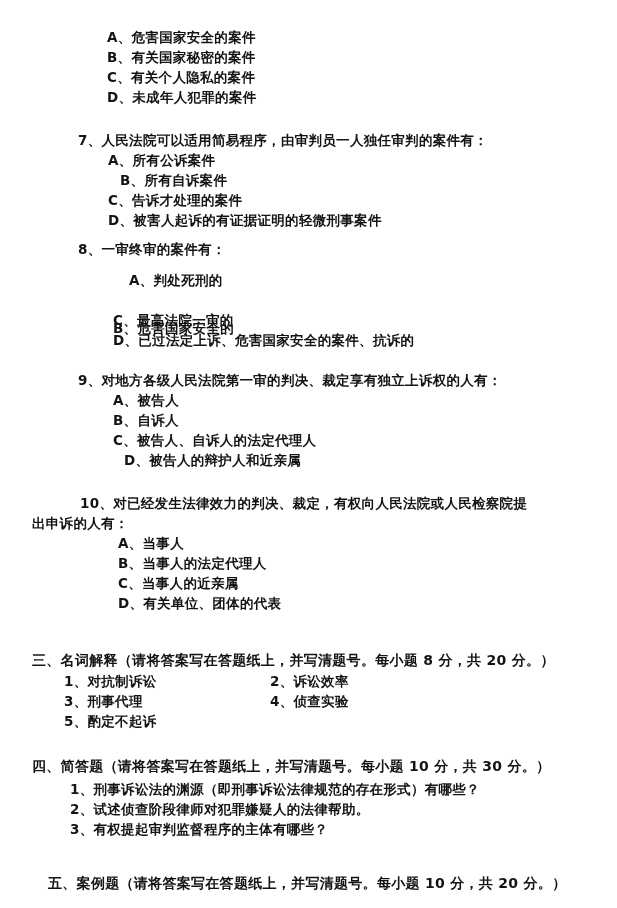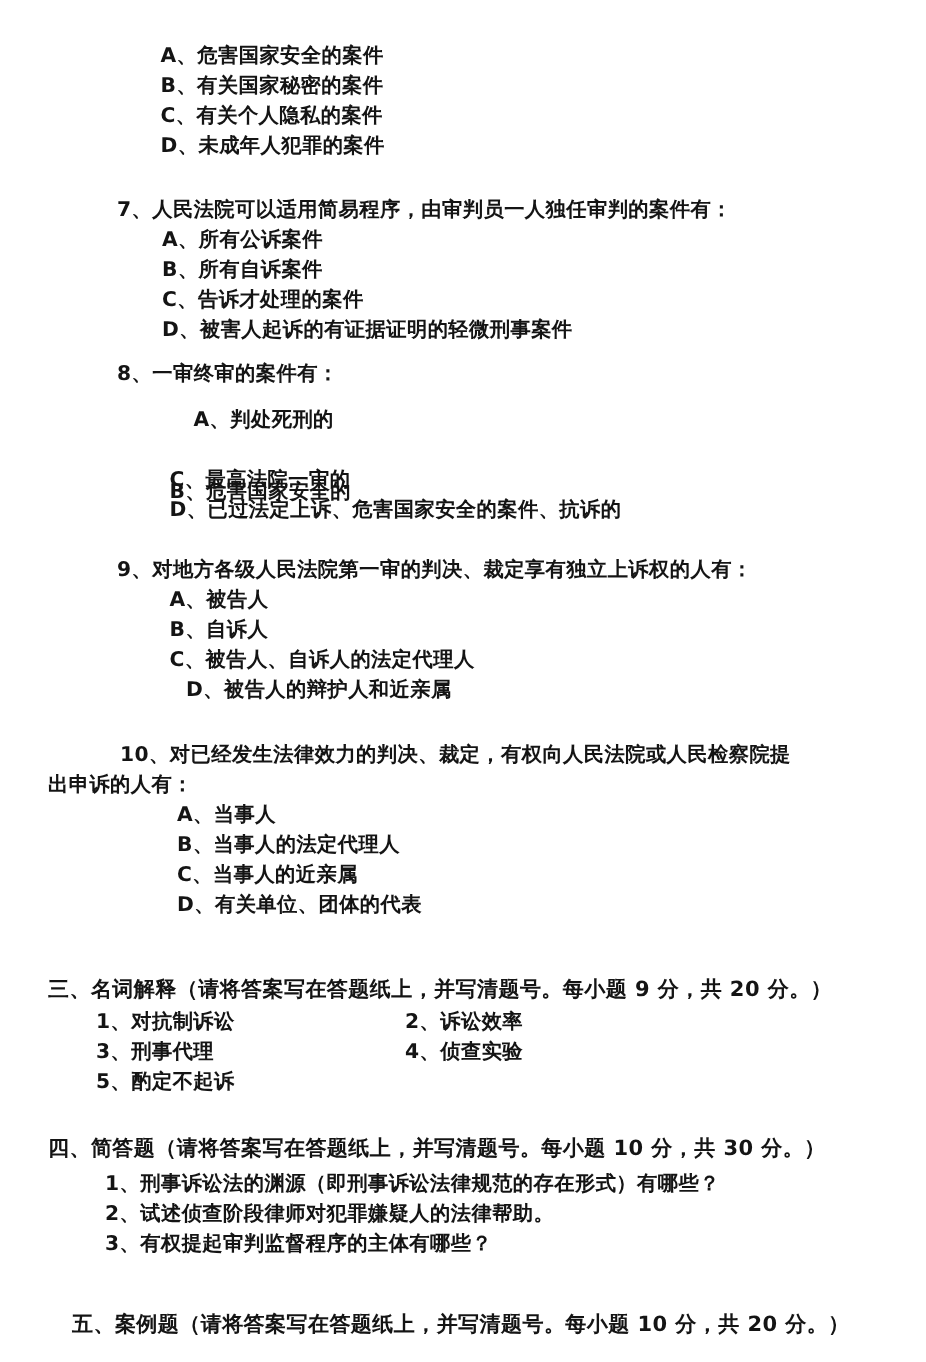--- a/index.html
+++ b/index.html
@@ -17,21 +17,21 @@
 <div>
   <div class="line opt" style="left:107px; top:28px;">A、危害国家安全的案件</div>
   <div class="line opt" style="left:107px; top:48px;">B、有关国家秘密的案件</div>
   <div class="line opt" style="left:107px; top:68px;">C、有关个人隐私的案件</div>
   <div class="line opt" style="left:107px; top:88px;">D、未成年人犯罪的案件</div>
 </div>
 
 <div>
   <div class="line" style="left:78px; top:131px;">7、人民法院可以适用简易程序，由审判员一人独任审判的案件有：</div>
   <div class="line opt" style="left:108px; top:151px;">A、所有公诉案件</div>
-  <div class="line opt" style="left:108px; top:171px;text-align:right;">B、所有自诉案件</div>
+  <div class="line opt" style="left:120px; top:171px;text-align:right;">B、所有自诉案件</div>
   <div class="line opt" style="left:108px; top:191px;">C、告诉才处理的案件</div>
   <div class="line opt" style="left:108px; top:211px;">D、被害人起诉的有证据证明的轻微刑事案件</div>
 </div>
 
 <div>
   <div class="line" style="left:78px; top:240px;text-align:right;">8、一审终审的案件有：</div>
   <div class="line opt" style="left:129px; top:271px;">A、判处死刑的</div>
   <div class="line opt" style="left:113px; top:291px;margin-top:28px;">B、危害国家安全的</div>
   <div class="line opt" style="left:113px; top:311px;">C、最高法院一审的</div>
   <div class="line opt" style="left:113px; top:331px;">D、已过法定上诉、危害国家安全的案件、抗诉的</div>
@@ -48,21 +48,21 @@
 <div>
   <div class="line" style="left:80px; top:494px;">10、对已经发生法律效力的判决、裁定，有权向人民法院或人民检察院提</div>
   <div class="line" style="left:32px; top:514px;">出申诉的人有：</div>
   <div class="line opt" style="left:118px; top:534px;">A、当事人</div>
   <div class="line opt" style="left:118px; top:554px;">B、当事人的法定代理人</div>
   <div class="line opt" style="left:118px; top:574px;">C、当事人的近亲属</div>
   <div class="line opt" style="left:118px; top:594px;">D、有关单位、团体的代表</div>
 </div>
 
 <div>
-  <div class="line" style="left:32px; top:651px; font-size:14px;">三、名词解释（请将答案写在答题纸上，并写清题号。每小题 9 分，共 20 分。）</div>
+  <div class="line" style="left:32px; top:651px; font-size:14px;">三、名词解释（请将答案写在答题纸上，并写清题号。每小题 8 分，共 20 分。）</div>
   <div class="line opt" style="left:64px; top:672px;">1、对抗制诉讼</div>
   <div class="line opt" style="left:270px; top:672px;">2、诉讼效率</div>
   <div class="line opt" style="left:64px; top:692px;">3、刑事代理</div>
   <div class="line opt" style="left:270px; top:692px;">4、侦查实验</div>
   <div class="line opt" style="left:64px; top:712px;">5、酌定不起诉</div>
 </div>
 
 <div>
   <div class="line" style="left:32px; top:757px; font-size:14px;">四、简答题（请将答案写在答题纸上，并写清题号。每小题 10 分，共 30 分。）</div>
   <div class="line opt" style="left:70px; top:780px;text-align:center;">1、刑事诉讼法的渊源（即刑事诉讼法律规范的存在形式）有哪些？</div>

